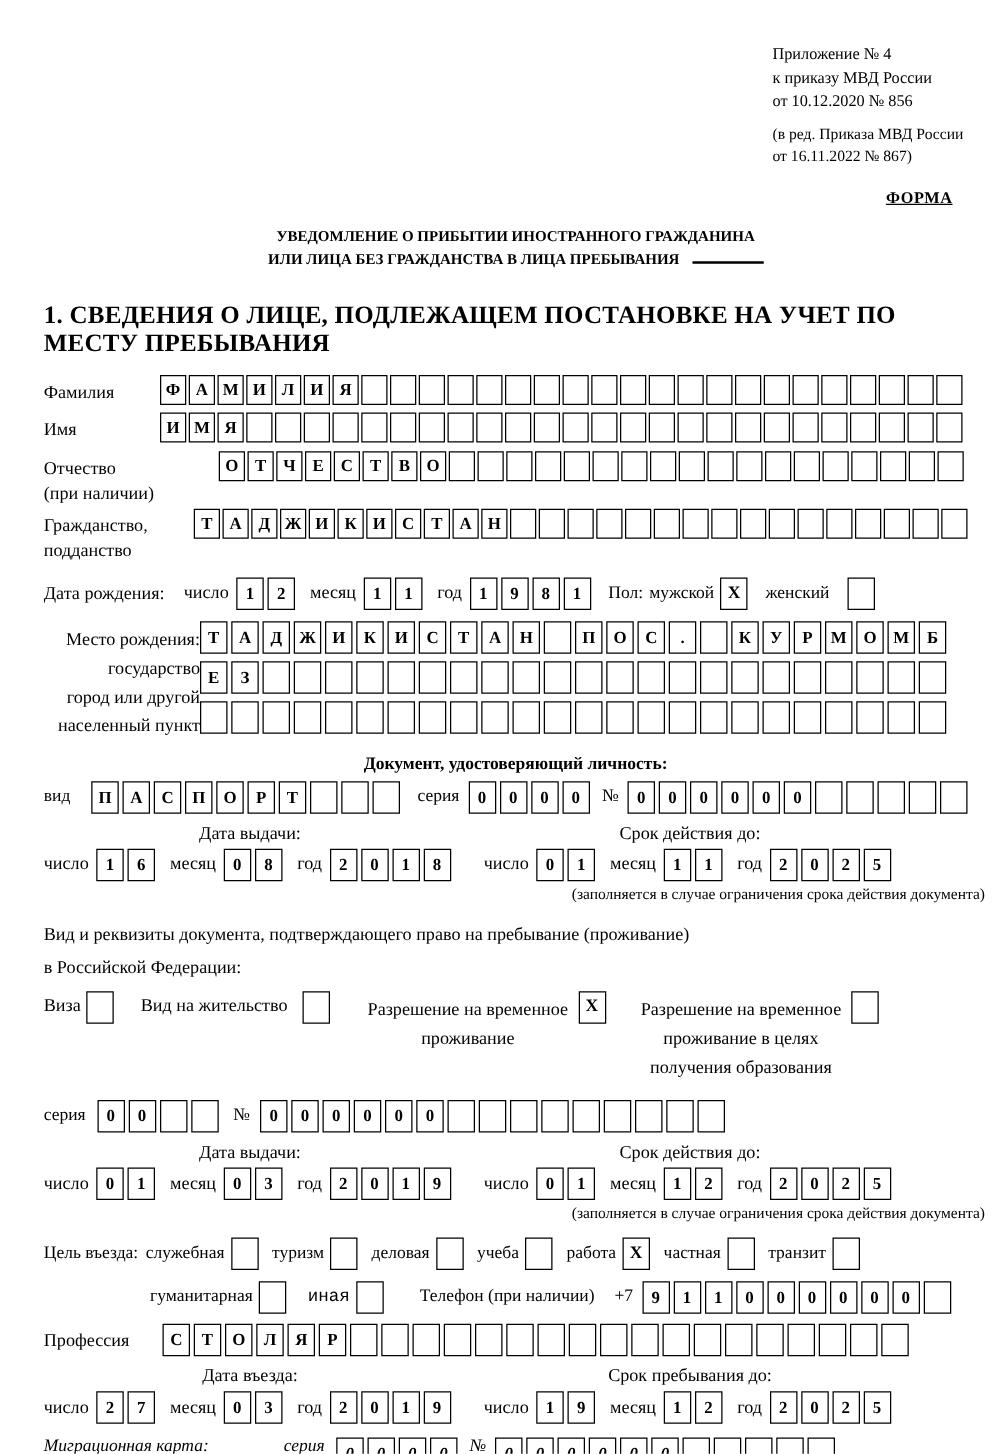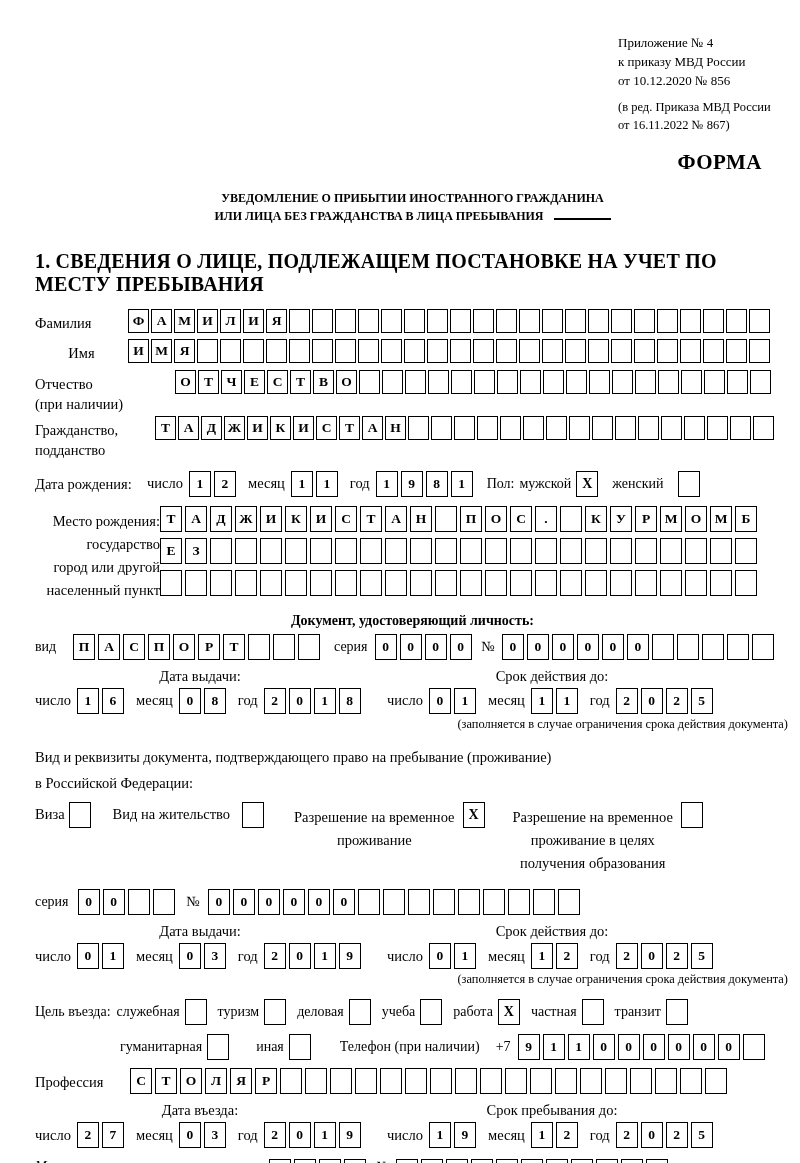--- a/index.html
+++ b/index.html
@@ -6,21 +6,21 @@
   html,body { background:#fff; }
   body {
     width:800px; height:1163px; overflow:hidden;
     color:#000; font-family:"Liberation Serif", serif; font-size:14px;
   }
   .page { width:800px; height:1163px; padding:34px 10px 0 35px; background:#fff; }
 
   
   .annex { margin-left:583px; width:205px; font-size:13px; line-height:1.45; }
   .annex-edit { margin-top:7px; font-size:12.5px; line-height:1.45; }
-  .forma { text-align:right; padding-right:28px; font-weight:bold; font-size:21px; margin-top:16px; letter-spacing:.5px; }
+  .forma { text-align:right; padding-right:28px; font-weight:bold; font-size:13px; margin-top:16px; letter-spacing:.5px;text-decoration:underline; }
 
   .title { text-align:center; font-weight:bold; font-size:12px; line-height:1.55; margin-top:14px; }
   .uline { display:inline-block; width:57px; border-bottom:2px solid #000; height:.9em; margin-left:10px; }
 
   .sec-heading { font-weight:bold; font-size:20px; margin-top:24px; letter-spacing:.2px; }
 
   
   .frow { display:flex; align-items:flex-start; margin-top:6px; }
   .flabel { flex:none; line-height:1.4; padding-top:4px; font-size:14.5px; }
   .boxes { display:flex; gap:2px; flex-wrap:nowrap; }
@@ -113,21 +113,21 @@
         <span class="cell"></span>
         <span class="cell"></span>
         <span class="cell"></span>
         <span class="cell"></span>
         <span class="cell"></span>
         <span class="cell"></span>
       </div>
   </div>
 
   <div class="frow">
-    <div class="flabel" style="width:93px;text-align:center;">Имя</div>
+    <div class="flabel" style="width:93px;">Имя</div>
     <div class="boxes">
         <span class="cell">И</span>
         <span class="cell">М</span>
         <span class="cell">Я</span>
         <span class="cell"></span>
         <span class="cell"></span>
         <span class="cell"></span>
         <span class="cell"></span>
         <span class="cell"></span>
         <span class="cell"></span>
@@ -565,21 +565,21 @@
       <span>транзит</span>
       <span class="checkbox"></span>
     </span>
   </div>
 
   <div class="frow" style="margin-top:9px; align-items:center; padding-left:85px;">
     <span class="opt">
       <span>гуманитарная</span>
       <span class="checkbox"></span>
     </span>
-    <span class="opt" style="margin-left:16px;">
+    <span class="opt" style="margin-left:6px;font-family:Liberation Mono, monospace;">
       <span>иная</span>
       <span class="checkbox"></span>
     </span>
     <span style="margin-left:18px; margin-right:16px;">Телефон (при наличии)</span>
     <span style="margin-right:7px;">+7</span>
     <span class="boxes md">
         <span class="cell">9</span>
         <span class="cell">1</span>
         <span class="cell">1</span>
         <span class="cell">0</span>

